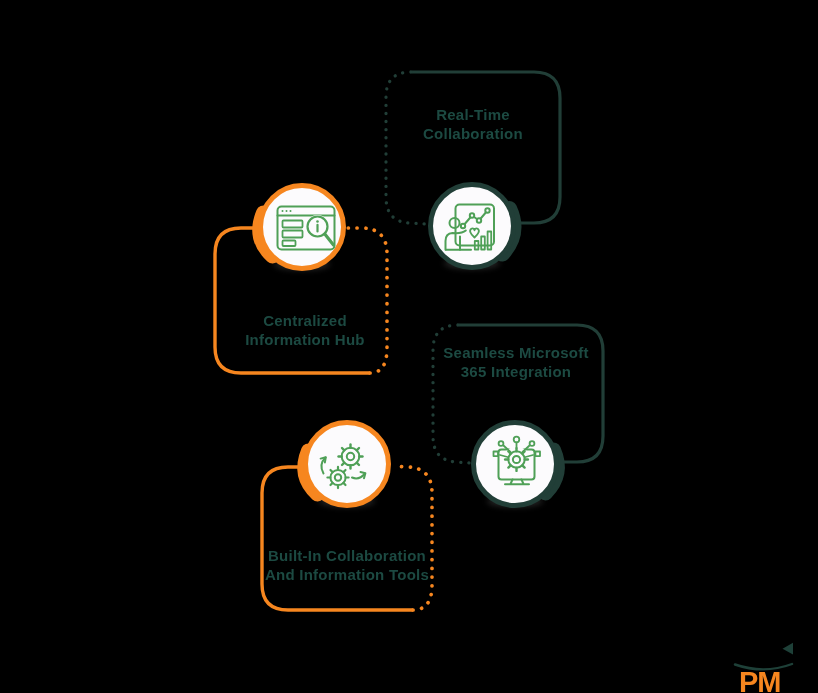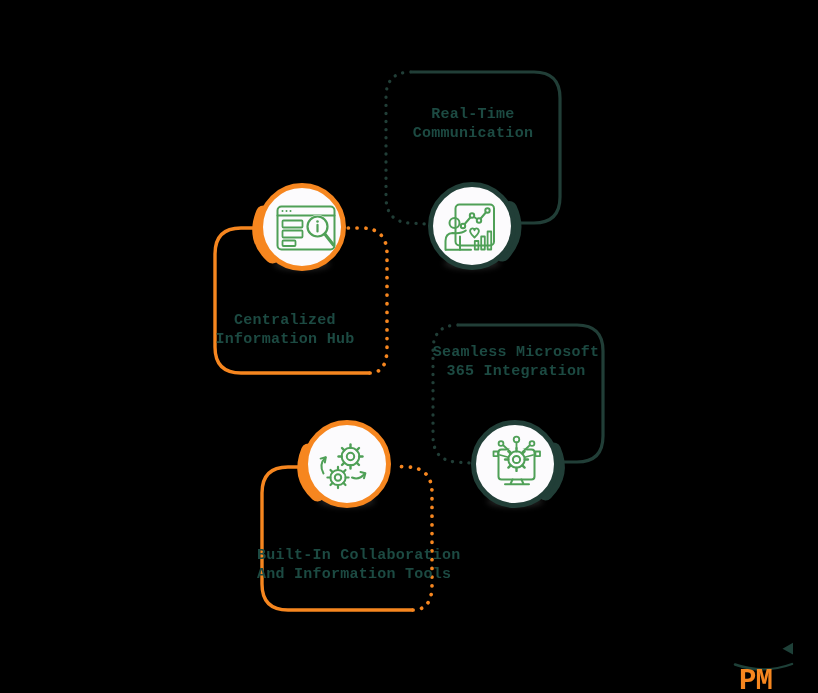--- a/index.html
+++ b/index.html
@@ -1,17 +1,17 @@
 <!DOCTYPE html>
 <html><head>
 <meta charset="utf-8">
 <style>
   html,body{margin:0;padding:0;background:#000;}
   .stage{position:relative;width:818px;height:693px;background:#000;overflow:hidden;
-         font-family:Liberation Mono, monospace;}
+         font-family:Liberation Sans, sans-serif;}
   .art{position:absolute;left:0;top:0;}
   .card-label{position:absolute;text-align:center;font-weight:bold;font-size:15px;
               line-height:19px;letter-spacing:.25px;color:#1C4A42;white-space:nowrap;}
   .logo-wrap{position:absolute;left:726px;top:629px;width:92px;height:60px;margin-top:37px;}
   .logo-text{position:absolute;left:13px;top:1px;font-size:29px;font-weight:bold;
              letter-spacing:-1px;color:#F6861F;line-height:30px;}
 </style>
 </head>
 <body>
 
@@ -146,24 +146,24 @@
   </g>
 
   <g>
     <polygon points="793,642.8 782.5,648.7 793,654.6" fill="#1E4038"></polygon>
     <path d="M 735,664.5 Q 764,674.5 792,664" fill="none" stroke="#1E4038" stroke-width="2.4" stroke-linecap="round"></path>
   </g>
 </svg>
 
 <div class="card-label" style="left:386px;top:105px;width:174px;">
   <div>Real-Time</div>
-  <div>Communication</div>
+  <div>Collaboration</div>
 </div>
 
-<div class="card-label" style="left:199px;top:311px;width:172px;">
+<div class="card-label" style="left:219px;top:311px;width:172px;">
   <div>Centralized</div>
   <div>Information Hub</div>
 </div>
 
 <div class="card-label" style="left:429px;top:343px;width:174px;">
   <div>Seamless Microsoft</div>
   <div>365 Integration</div>
 </div>
 
 <div class="card-label" style="left:257px;top:546px;width:180px;">

